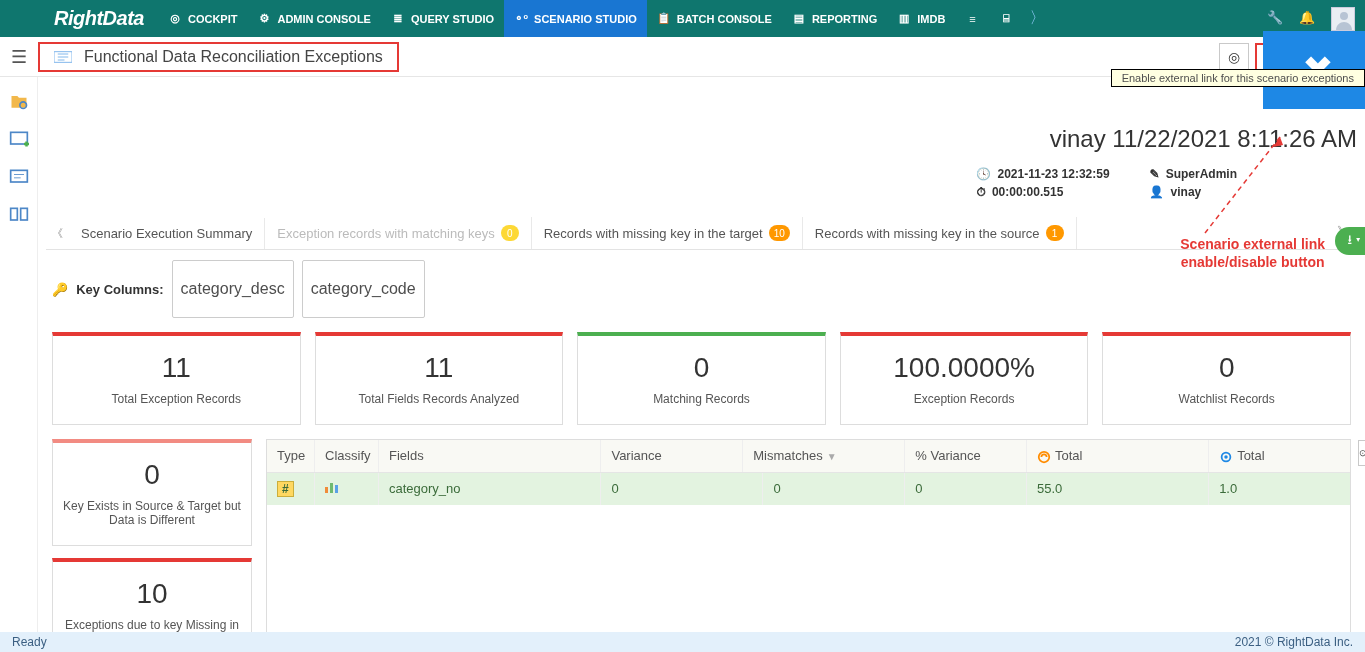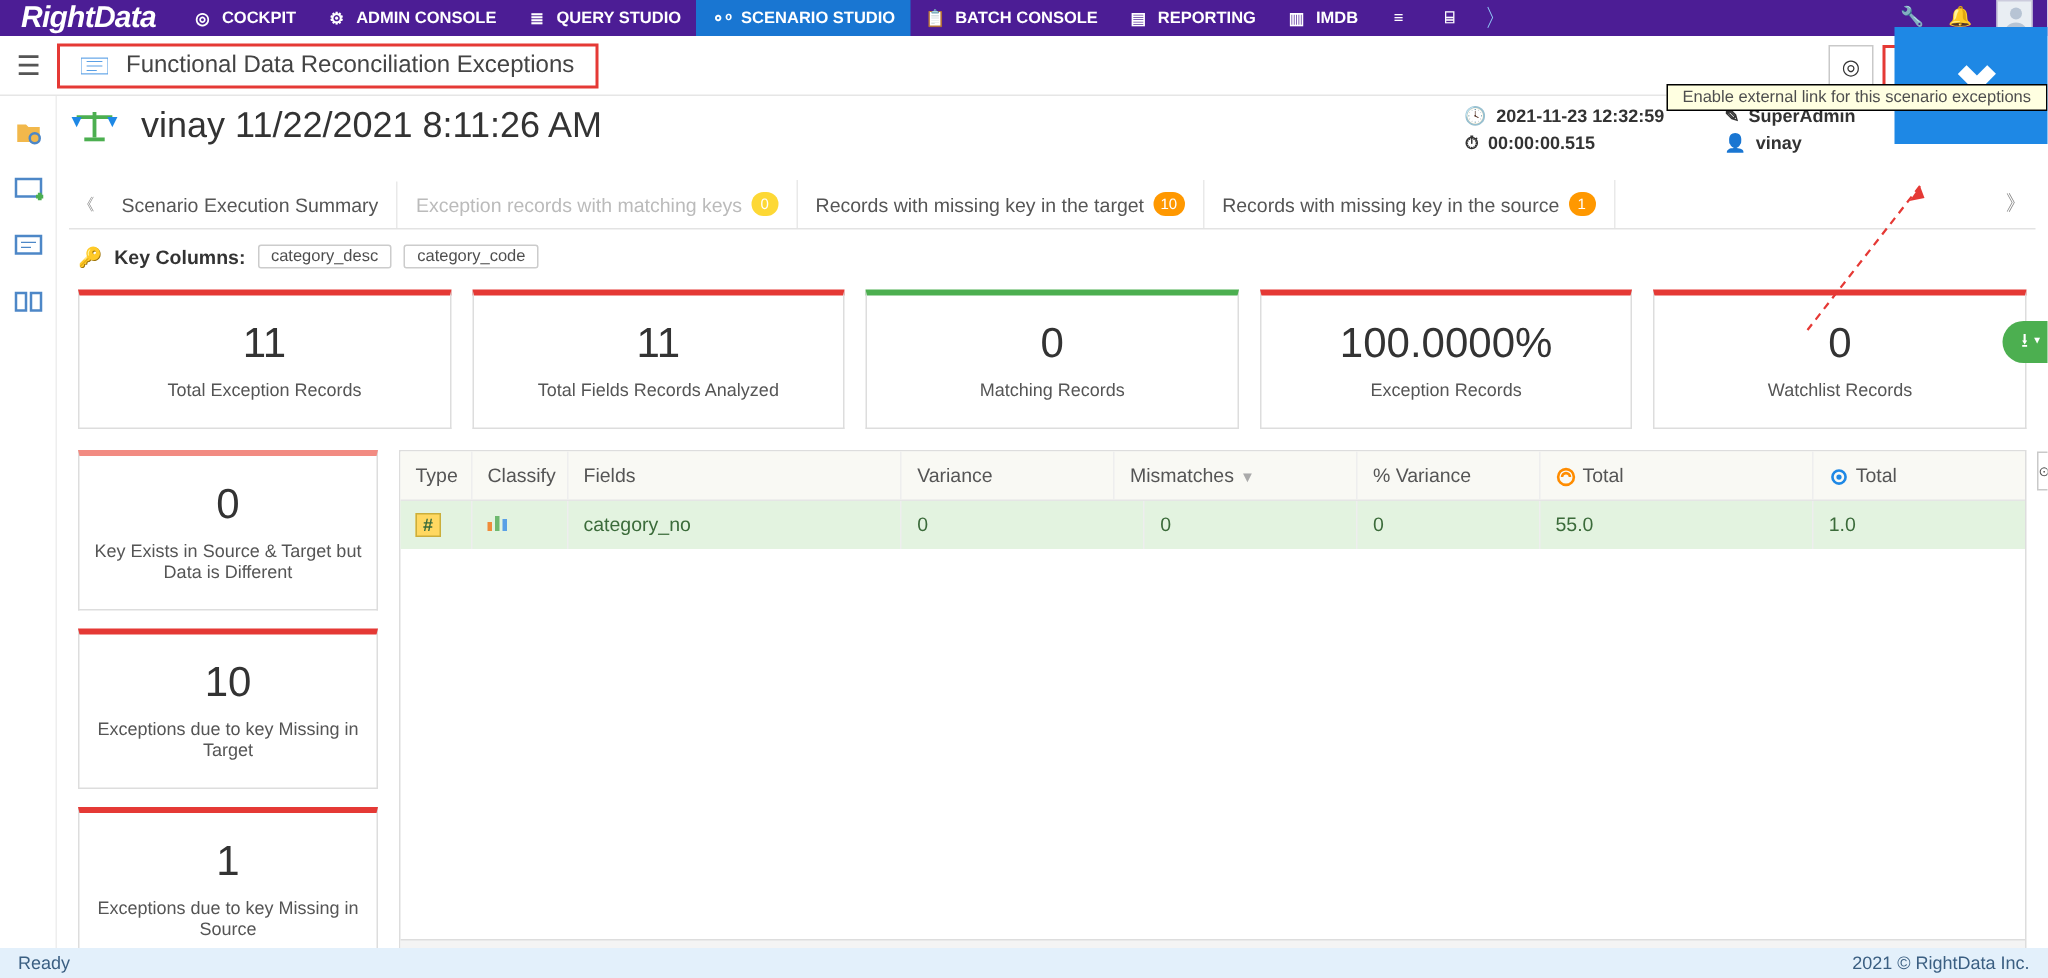--- a/index.html
+++ b/index.html
@@ -1,19 +1,19 @@
 <!DOCTYPE html>
 <html><head>
 <meta charset="utf-8">
 <style>
   * { box-sizing: border-box; margin: 0; padding: 0; }
   body { font-family: Arial, Helvetica, sans-serif; font-size: 13px; color: #4e4e4e; background: #fff; width: 1365px; }
 
   
-  .topnav { height: 24px; background: #4c1d95; display: flex; align-items: center; color: #fff; position: relative; }
+  .topnav { height: 37px; background: #0f766e; display: flex; align-items: center; color: #fff; position: relative; padding-left: 40px; }
   .brand { font-family: Arial; font-size: 20px; font-weight: bold; font-style: italic; padding: 0 14px; letter-spacing: -0.5px; }
   .brand .r { color: #fff; }
   .nav-items { display: flex; align-items: center; height: 100%; }
   .nav-item { display: flex; align-items: center; gap: 6px; padding: 0 10px; height: 100%; font-size: 11px; font-weight: bold; cursor: pointer; }
   .nav-item.active { background: #1976d2; }
   .nav-item .ico { width: 14px; height: 14px; display: inline-flex; align-items: center; justify-content: center; }
   .nav-right { margin-left: auto; display: flex; align-items: center; gap: 14px; padding-right: 10px; }
   .nav-right .ico { width: 18px; height: 18px; color: #fff; cursor: pointer; }
   .avatar { width: 24px; height: 24px; background: #e9eef3; border: 1px solid #ccd; }
   .nav-arrow { color: #90caf9; font-size: 16px; padding: 0 6px; cursor: pointer; }
@@ -30,41 +30,41 @@
   .tool-btn.json { font-size: 8px; font-weight: bold; color: #6b728c; border-color: #a1a9c2; }
   .tooltip-box { position: absolute; top: 32px; right: 0; background: #ffffe1; border: 1px solid #000; padding: 2px 10px; font-size: 11px; z-index: 10; }
 
   
   .body-wrap { display: flex; position: relative; }
   .rail { width: 38px; background: #fff; border-right: 1px solid #eee; display: flex; flex-direction: column; align-items: center; gap: 18px; padding-top: 14px; }
   .rail .ric { width: 20px; height: 20px; cursor: pointer; }
 
   
   .main { flex: 1; padding: 6px 8px 0 8px; position: relative; }
-  .titlebar { display: flex; align-items: flex-start; gap: 14px; position: relative; }
+  .titlebar { display: flex; align-items: flex-end; gap: 14px; position: relative; flex-direction: column; }
   .balance-ico { width: 34px; height: 28px; }
   .scenario-title { font-size: 24px; color: #333; }
   .meta { display: flex; gap: 40px; margin-left: auto; padding-right: 120px; }
   .meta-col { display: flex; flex-direction: column; gap: 4px; font-size: 12px; }
   .meta-row { display: flex; align-items: center; gap: 6px; font-weight: bold; color: #333; }
   .big-x { position: absolute; right: -8px; top: -46px; width: 110px; height: 78px; background: #1e88e5; color: #fff; display: flex; align-items: center; justify-content: center; font-size: 38px; z-index: 2; }
 
   
   .tabsrow { display: flex; align-items: center; margin-top: 18px; border-bottom: 1px solid #e3e3e3; position: relative; }
   .tab-collapse { font-size: 11px; color: #888; padding: 0 6px; cursor: pointer; }
   .tab { padding: 8px 12px; font-size: 13px; color: #555; cursor: pointer; border-right: 1px solid #e9e9e9; display: flex; align-items: center; gap: 6px; }
   .tab.disabled { color: #bbb; }
   .tab.selected { border: 2px solid #e53935; }
   .badge { display: inline-flex; align-items: center; justify-content: center; min-width: 18px; height: 16px; border-radius: 9px; font-size: 10px; color: #fff; background: #ff9800; padding: 0 5px; }
   .badge.yellow { background: #fdd835; color: #fff; }
   .tab-expand { margin-left: auto; font-size: 14px; color: #888; padding: 0 6px; cursor: pointer; }
 
   .keycols { display: flex; align-items: center; gap: 8px; padding: 10px 6px; }
   .keycols .keylabel { font-weight: bold; font-size: 13px; color: #333; }
-  .chip { border: 1px solid #ccc; border-radius: 2px; padding: 1px 8px; font-size: 11px; background: #fff; }
+  .chip { border: 1px solid #ccc; border-radius: 2px; padding: 19px 8px; font-size: 16px; background: #fff; }
   .dl-fab { position: absolute; right: -8px; top: 150px; width: 38px; height: 28px; background: #4caf50; border-radius: 14px 0 0 14px; color: #fff; display: flex; align-items: center; justify-content: center; cursor: pointer; z-index: 5; }
 
   
   .cards-row { display: flex; gap: 14px; padding: 4px 6px; }
   .card { flex: 1; border: 1px solid #ddd; border-top: 4px solid #e53935; display: flex; flex-direction: column; align-items: center; justify-content: center; padding: 16px 6px 18px; }
   .card.green { border-top-color: #4caf50; }
   .card .num { font-size: 28px; color: #333; }
   .card .lbl { font-size: 12px; color: #555; margin-top: 8px; text-align: center; }
 
   .lower { display: flex; gap: 14px; padding: 10px 6px; }
@@ -337,20 +337,24 @@
         </div>
         <div style="flex:1; min-height:170px;"></div>
         <div class="hscroll"></div>
       </div>
     </div>
 
     <svg class="dashed-line" viewBox="0 0 170 100">
       <line x1="165" y1="2" x2="90" y2="98" stroke="#e53935" stroke-width="1.5" stroke-dasharray="5 4"></line>
       <polygon points="165,2 158,12 168,10" fill="#e53935"></polygon>
     </svg>
+    <div class="annotation">
+      <div>Scenario external link</div>
+      <div>enable/disable button</div>
+    </div>
 
   </div>
 </div>
 
 <div class="footer">
   <span>Ready</span>
   <span class="copy">2021 © RightData Inc.</span>
 </div>
 
 </body></html>

